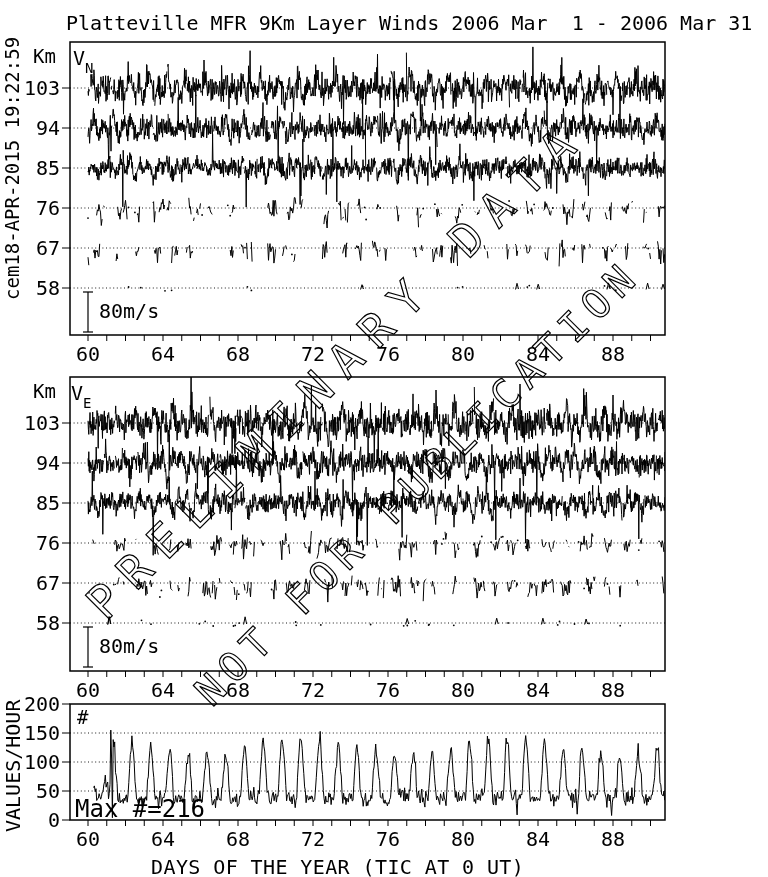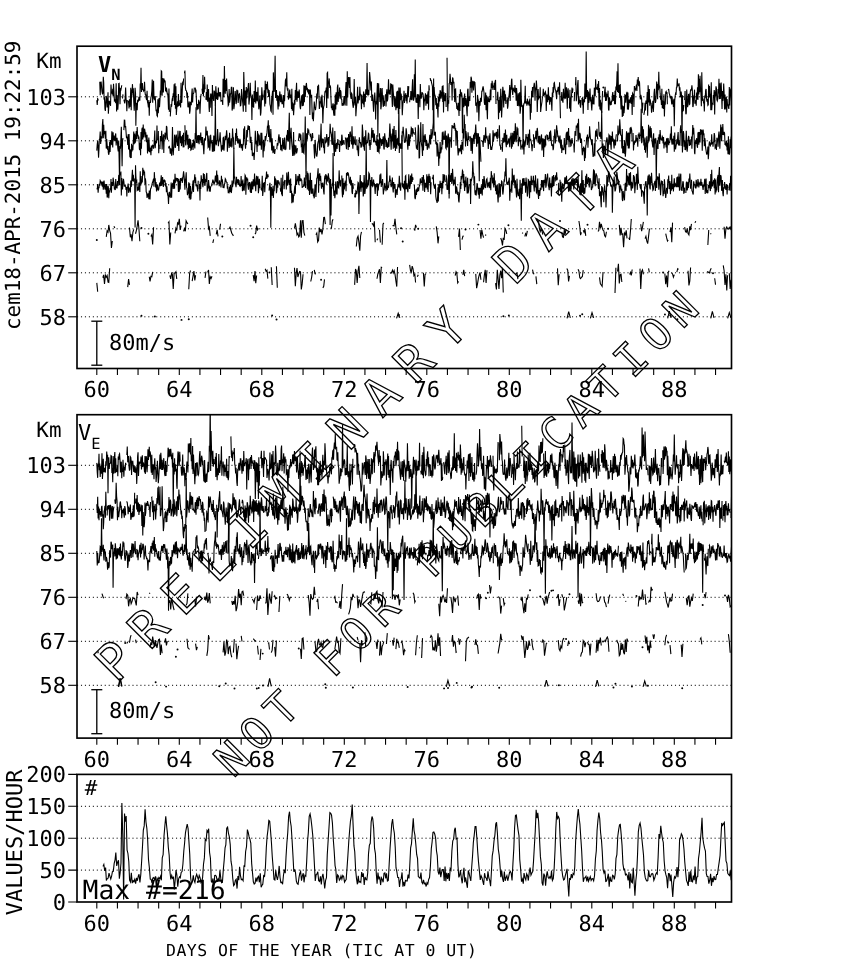--- a/index.html
+++ b/index.html
@@ -7,29 +7,29 @@
         font-family:"DejaVu Sans Mono",monospace;overflow:hidden;}
   .t{position:absolute;white-space:pre;line-height:1;color:#000;}
   .rot{transform-origin:0 0;transform:rotate(-90deg);}
   #plot-root{position:absolute;left:0;top:0;width:768px;height:877px;}
   #plot-root svg, #wm-svg{position:absolute;left:0;top:0;}
   #wm-svg{pointer-events:none;}
   .vlbl sub{font-size:14px;position:relative;top:3px;left:0px;}
   #page-title{left:66px;top:13px;font-size:20px;letter-spacing:0px;}
   #side-ts{left:3px;top:300px;font-size:19px;}
   #km1{left:33px;top:47px;font-size:19px;}
-  #vn{left:89px;top:48px;font-size:20px;font-weight:bold;}
+  #vn{left:73px;top:48px;font-size:20px;}
   #sb1{left:99px;top:301px;font-size:20px;}
   #km2{left:33px;top:382px;font-size:19px;}
   #ve{left:71px;top:383px;font-size:20px;}
   #sb2{left:99px;top:636px;font-size:20px;}
   #hash{left:77px;top:708px;font-size:19px;}
   #maxlbl{left:75px;top:797px;font-size:24px;}
   #vhlbl{left:3px;top:832px;font-size:20px;}
-  #xtitle{left:151px;top:857px;font-size:15px;letter-spacing:0.4px;}
+  #xtitle{left:151px;top:857px;font-size:20px;letter-spacing:0.4px;}
 </style>
 </head>
 <body>
 
 <div id="page">
 
   <div id="plot-root">
       <svg width="768" height="877" style="font-family:'DejaVu Sans Mono',monospace;">
         <g transform="translate(70,42)">
           <g stroke="#000" stroke-width="1">
@@ -683,20 +683,21 @@
           <rect x="0" y="0" width="595" height="116"></rect>
         </clipPath>
       </svg>
     </div>
 
   <svg id="wm-svg" width="768" height="877" style="font-family:'DejaVu Sans Mono',monospace;">
     <text transform="translate(106,622) rotate(-45)" font-size="46" letter-spacing="15" fill="none" stroke="#000" stroke-width="1.2">PRELIMINARY DATA</text>
     <text transform="translate(212,708) rotate(-45)" font-size="40" letter-spacing="8" fill="none" stroke="#000" stroke-width="1.2">NOT FOR PUBLICATION</text>
   </svg>
 
+  <div class="t" id="page-title">Platteville MFR 9Km Layer Winds 2006 Mar  1 - 2006 Mar 31</div>
   <div class="t rot" id="side-ts">cem18-APR-2015 19:22:59</div>
 
   <div class="t" id="km1">Km</div>
   <div class="t vlbl" id="vn"><span>V</span><sub>N</sub></div>
   <div class="t" id="sb1">80m/s</div>
 
   <div class="t" id="km2">Km</div>
   <div class="t vlbl" id="ve"><span>V</span><sub>E</sub></div>
   <div class="t" id="sb2">80m/s</div>
 

